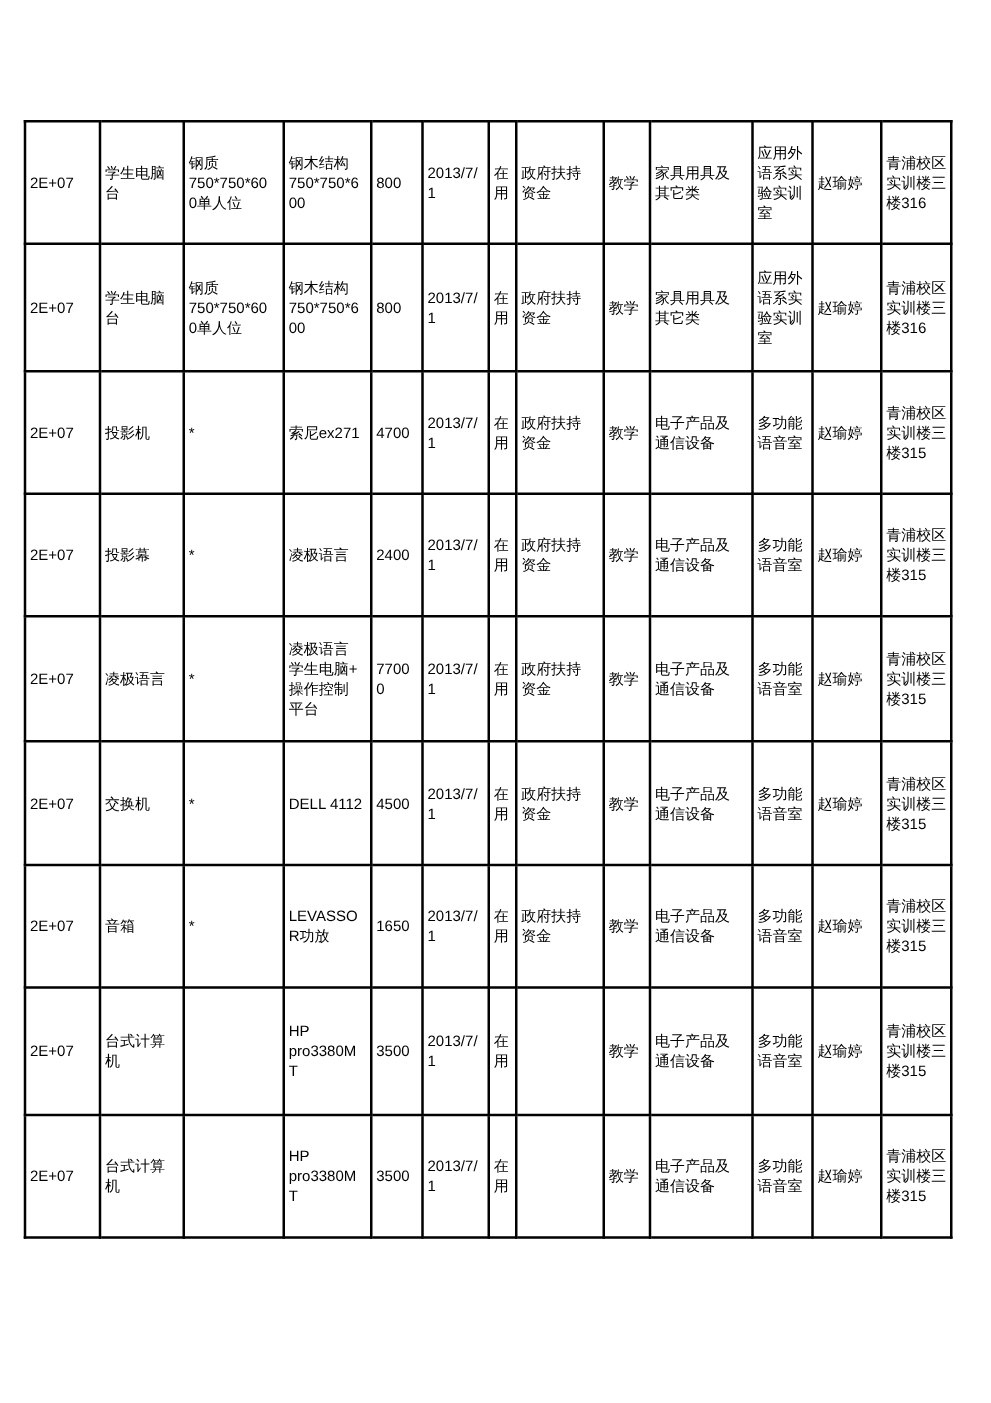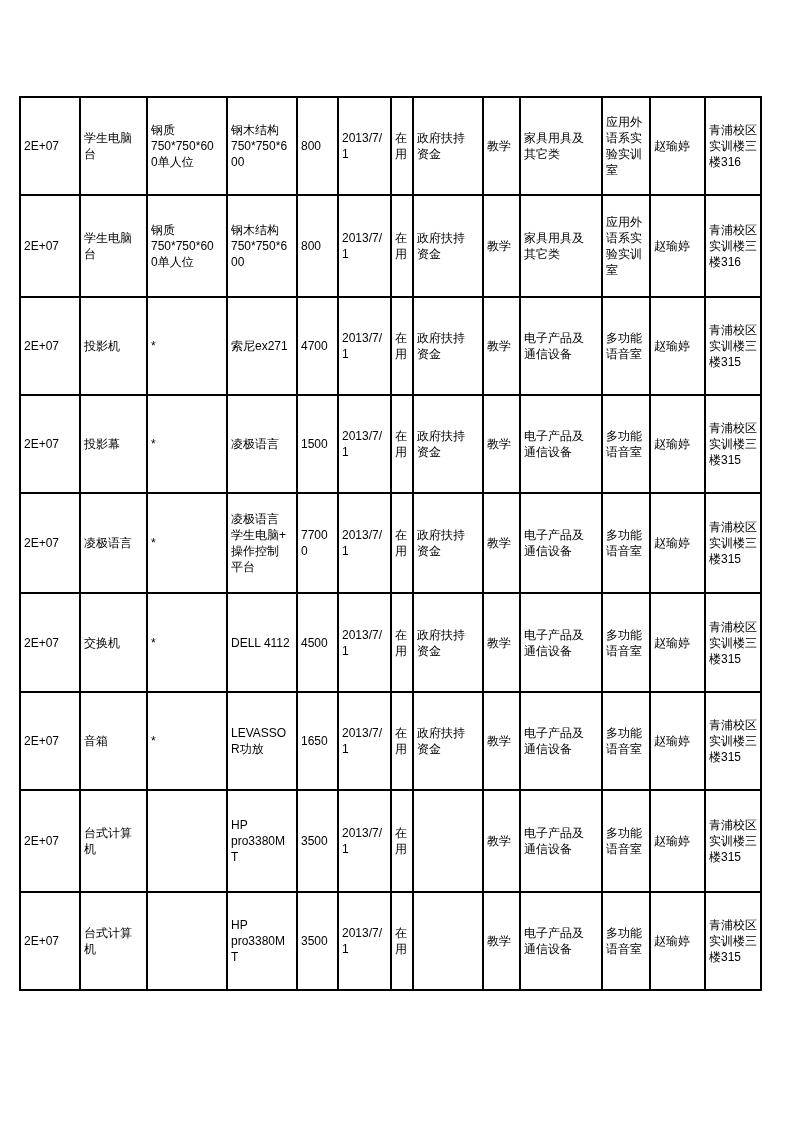--- a/index.html
+++ b/index.html
@@ -133,21 +133,21 @@
           <td>赵瑜婷</td>
           <td>青浦校区
 实训楼三
 楼315</td>
         </tr>
         <tr style="height: 98px;">
           <td>2E+07</td>
           <td>投影幕</td>
           <td>*</td>
           <td>凌极语言</td>
-          <td>1500</td>
+          <td>2400</td>
           <td>2013/7/
 1</td>
           <td>在
 用</td>
           <td>政府扶持
 资金</td>
           <td>教学</td>
           <td>电子产品及
 通信设备</td>
           <td>多功能

